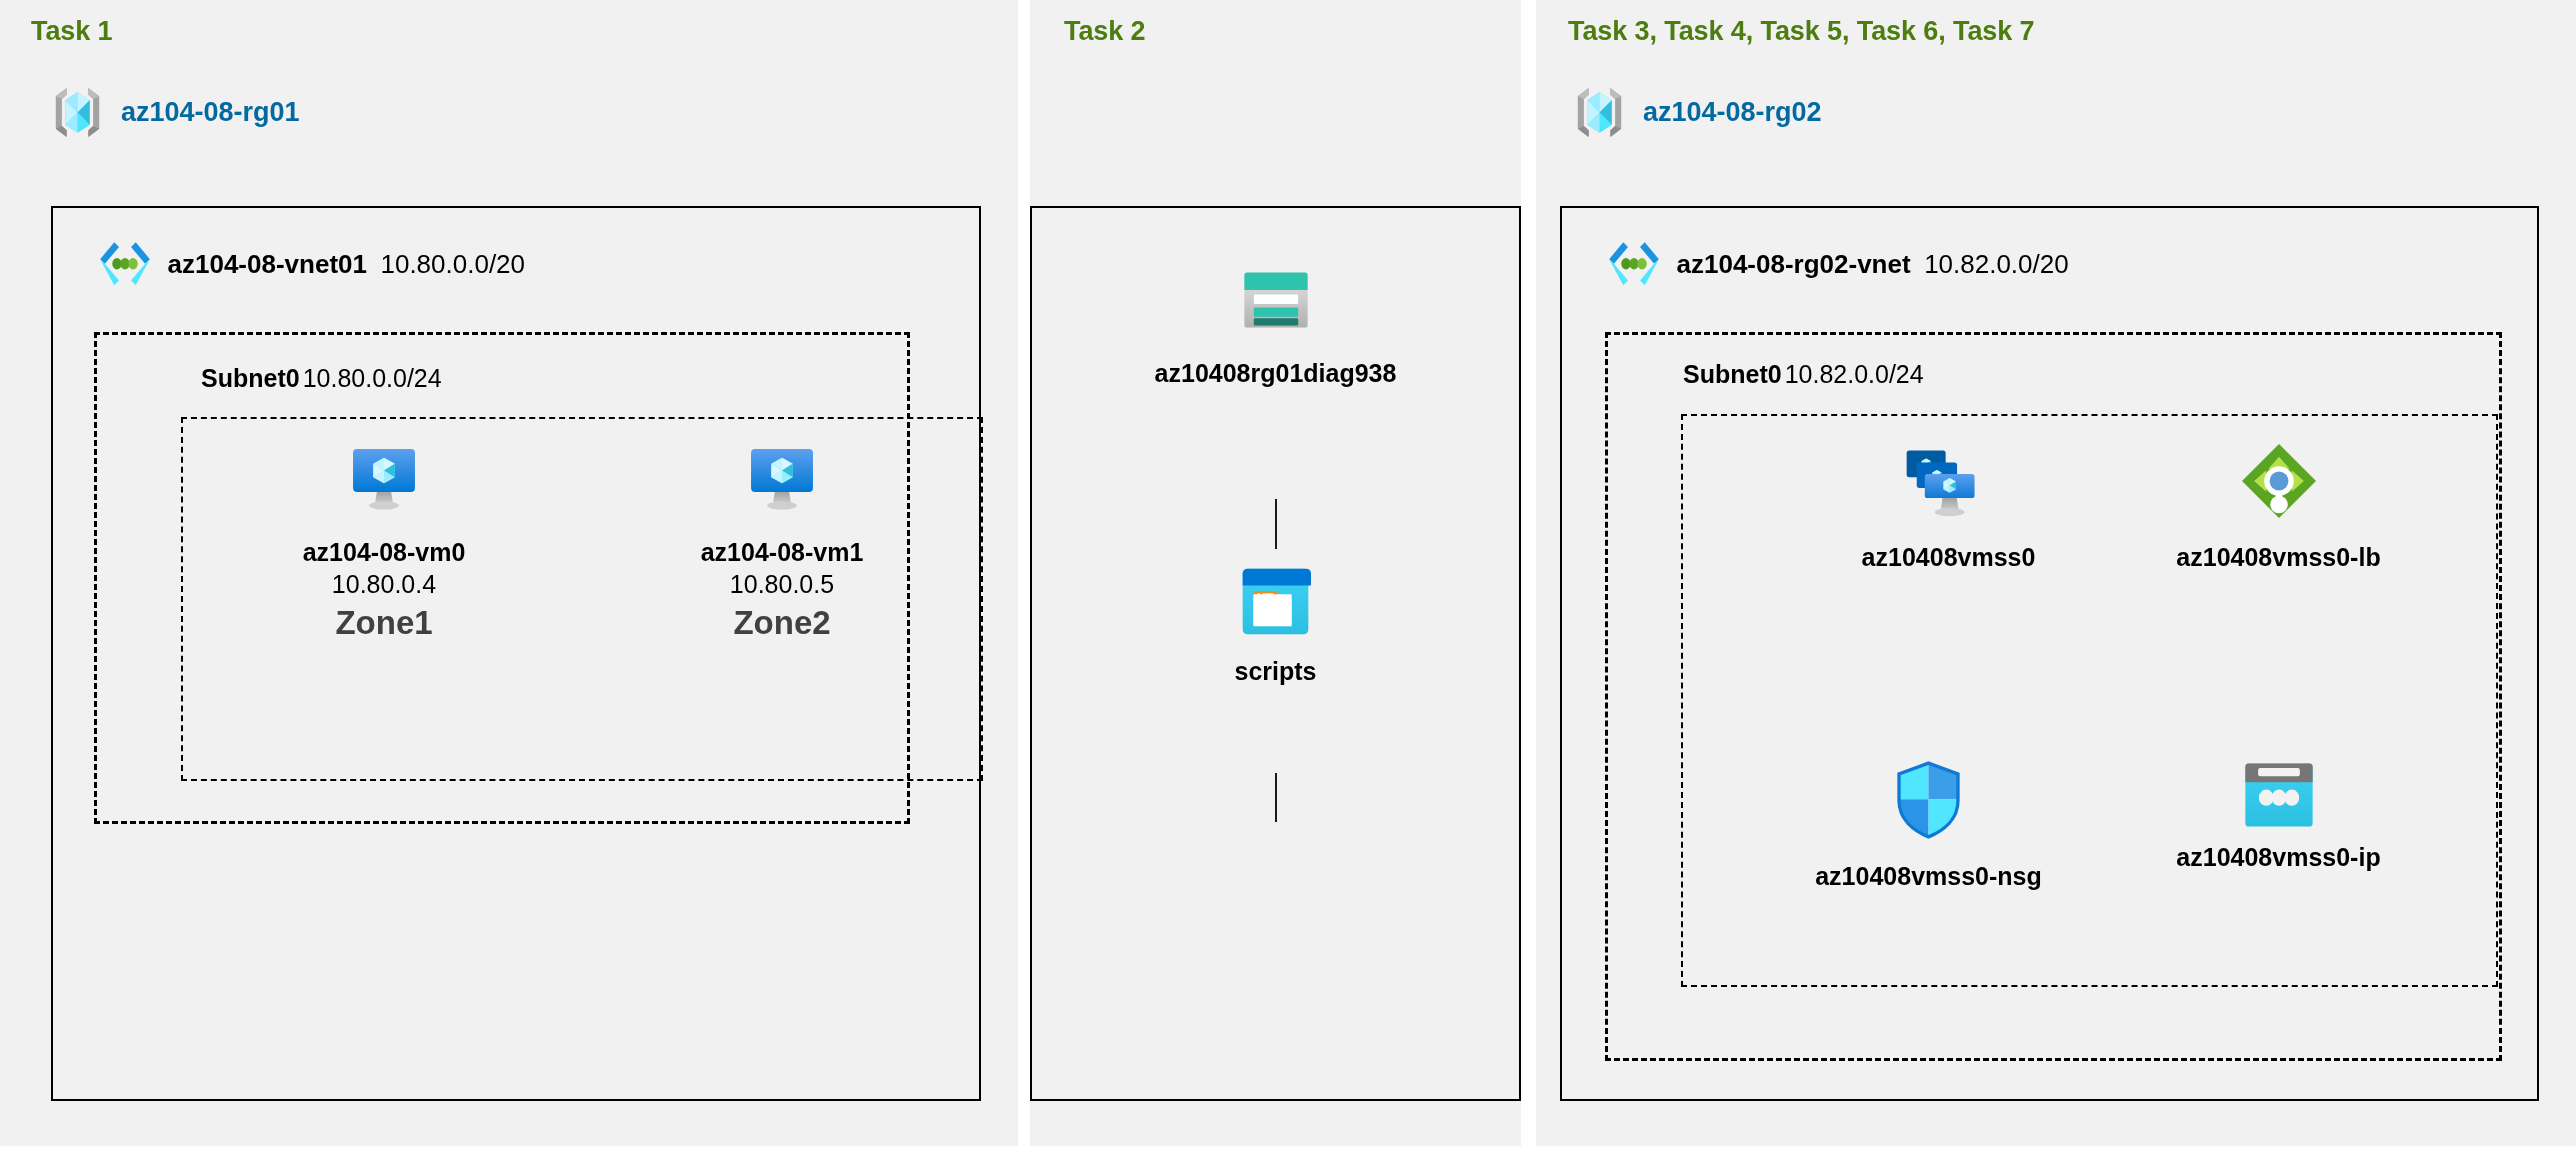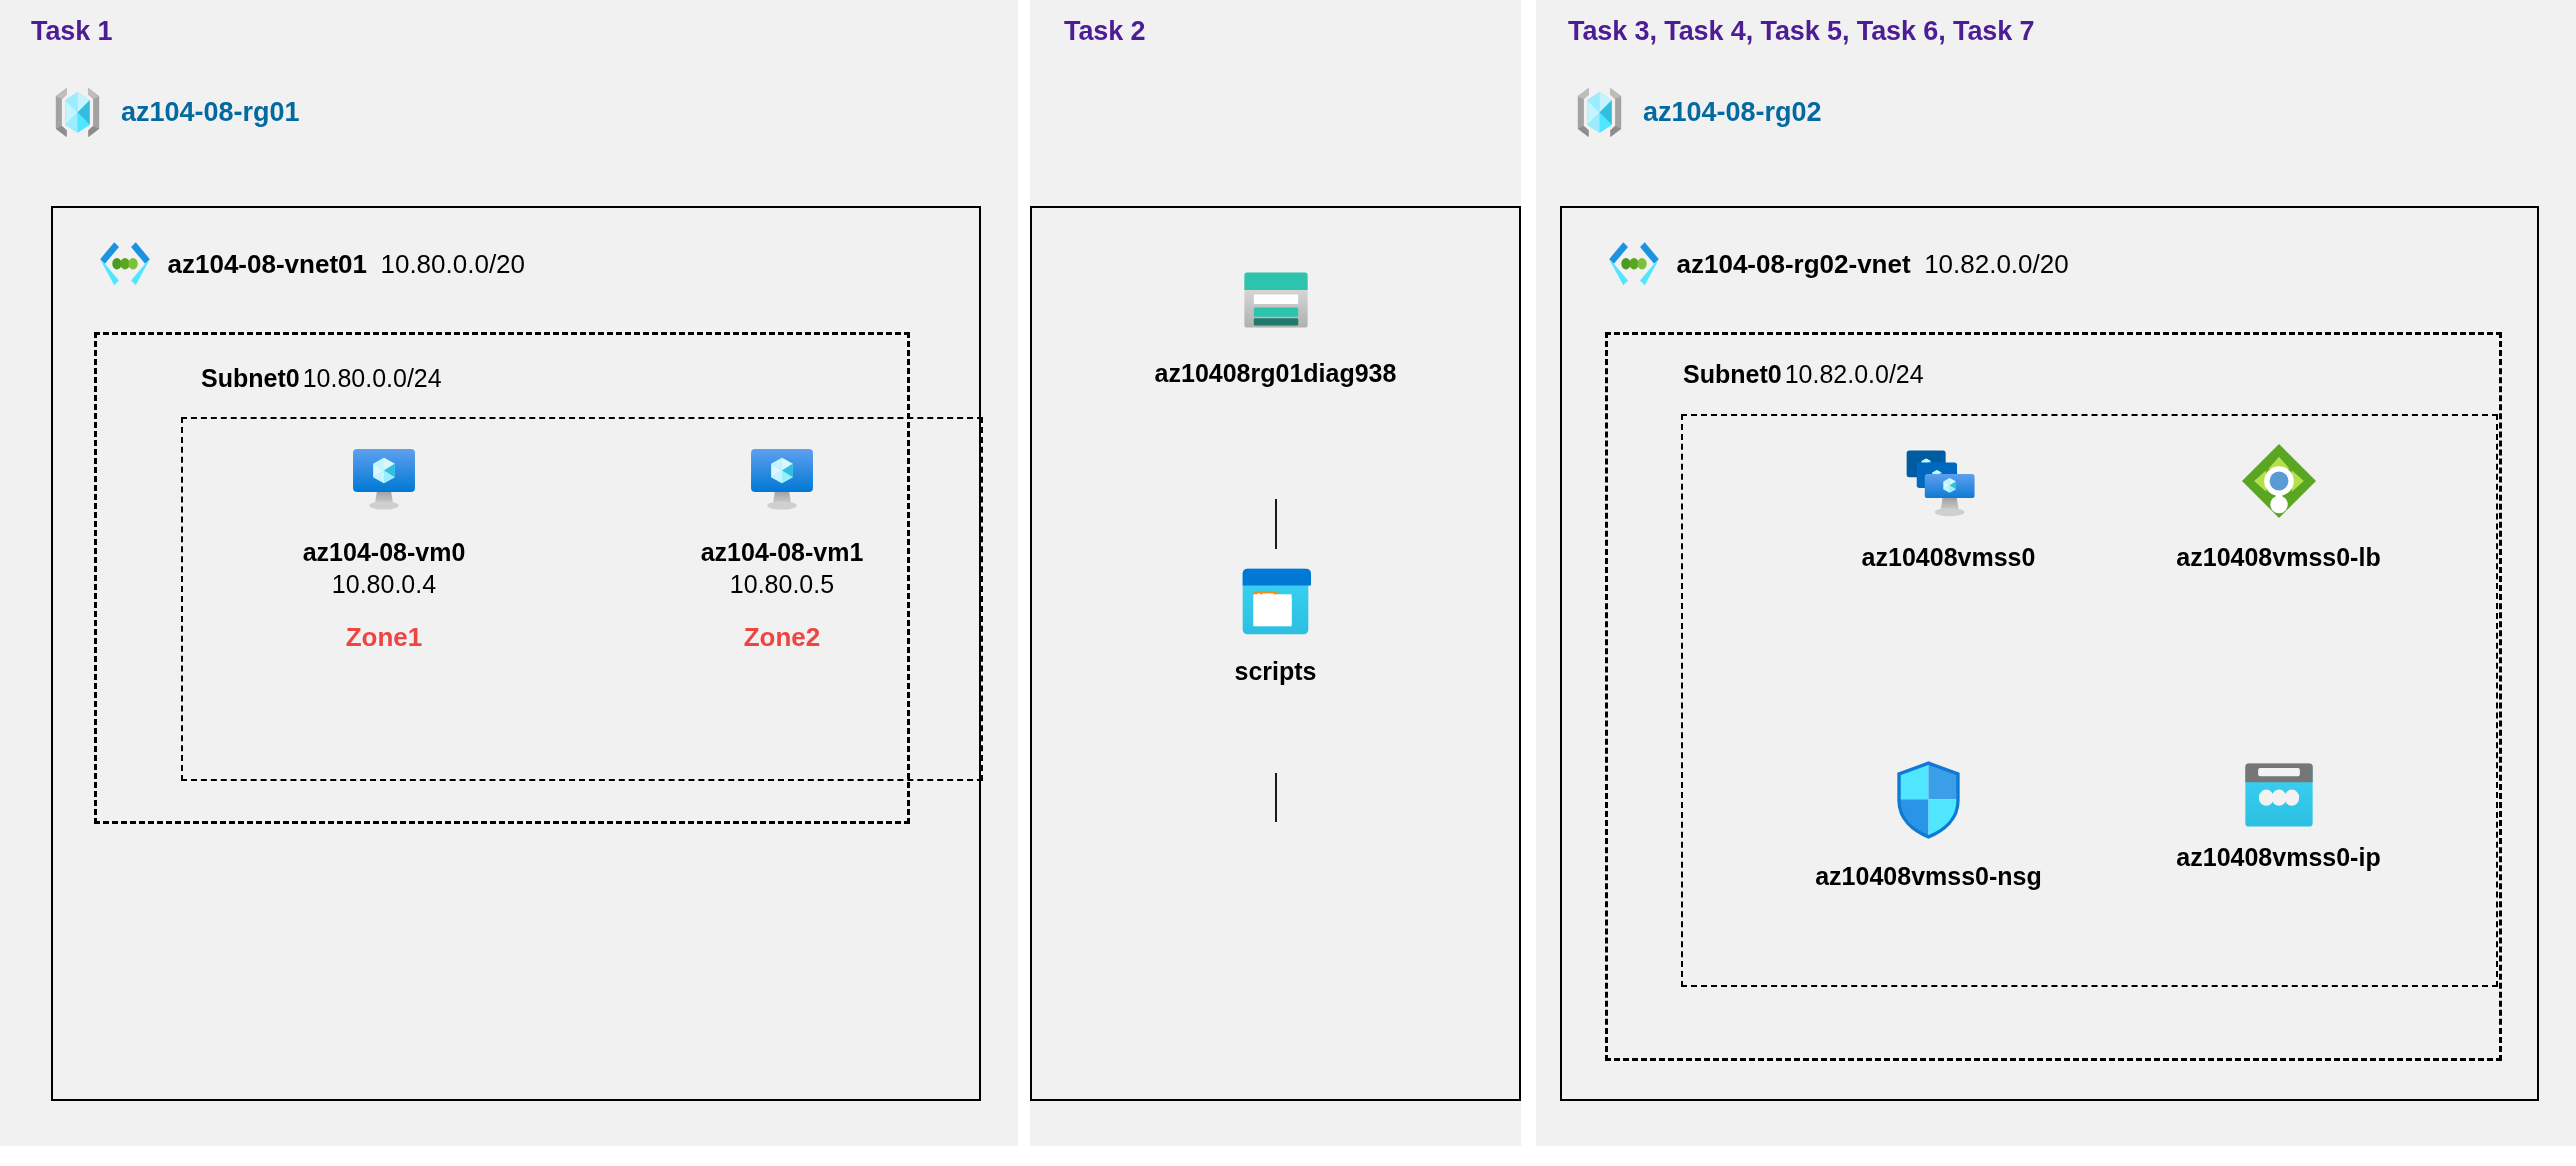--- a/index.html
+++ b/index.html
@@ -12,21 +12,21 @@
   .canvas { position: relative; width: 2576px; height: 1166px; background:#ffffff; }
 
   
   .panel { position: absolute; background: #f1f1f1; }
   #panel-task1 { left: 0;    top: 0;  width: 1018px; height: 1146px; }
   #panel-task2 { left: 1030px; top: 0;  width: 491px;  height: 1146px; }
   #panel-task37 { left: 1536px; top: 0; width: 1040px; height: 1146px; }
 
   .task-label {
     position: absolute;
-    color: #4c1d95;
+    color: #4d7c0f;
     font-weight: bold;
     font-size: 27px;
     letter-spacing: -0.1px;
     white-space: nowrap;
   }
 
   
   .rg-header { position: absolute; display: flex; align-items: center; gap: 15px; }
   .rg-name { font-size: 27px; font-weight: bold; color: #0369a1; white-space: nowrap; }
 
@@ -47,21 +47,21 @@
   .vnet-cidr { font-size: 26px; font-weight: normal; color: #000; }
 
   .subnet-header { position: absolute; white-space: nowrap; }
   .subnet-name { font-size: 25px; font-weight: bold; color: #000; }
   .subnet-cidr { font-size: 25px; font-weight: normal; color: #000; }
 
   
   .node { position: absolute; display: flex; flex-direction: column; align-items: center; }
   .node-label { font-size: 25px; font-weight: bold; color: #000; white-space: nowrap; text-align: left; }
   .node-sub   { font-size: 25px; font-weight: normal; color: #000; white-space: nowrap; text-align:center; margin-top:2.7px;}
-  .node-zone  { font-size: 26px; font-weight: bold; color: #ef4444; white-space: nowrap; text-align:center; margin-top:23px;}
+  .node-zone  { font-size: 33px; font-weight: bold; color: #404040; white-space: nowrap; text-align:center; margin-top:5px;}
 
   
   .connector { position: absolute; width: 2px; background: #1a1a1a; }
 
   
   .icon { position: relative; display: block; }
 
   
   .ico-rg { width: 57px; height: 57px; }
 

